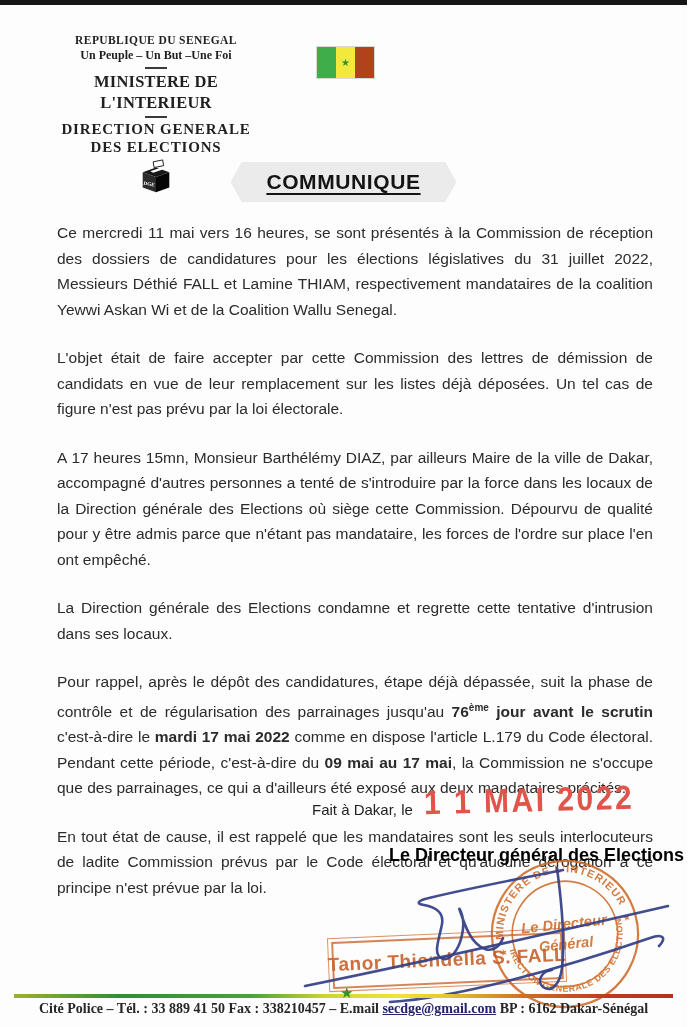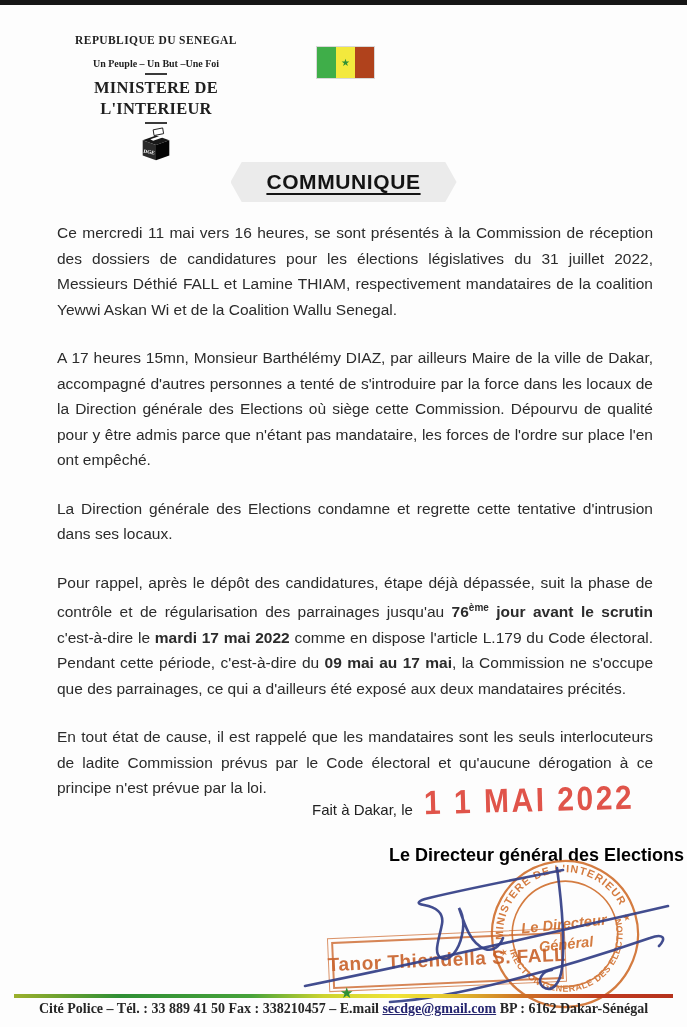--- a/index.html
+++ b/index.html
@@ -6,21 +6,21 @@
   .page {
     position:relative; width:687px; height:1027px; background:#fdfdfd;
     overflow:hidden; font-family:"Liberation Sans", sans-serif; color:#272727;
   }
   .top-bar { position:absolute; top:0; left:0; width:100%; height:5px; background:#161616; }
 
   
   .letterhead { position:absolute; left:42px; top:34px; width:228px; text-align:center;
     font-family:"Liberation Serif", serif; color:#1f1f1f; }
   .republic { font-size:11.5px; font-weight:bold; letter-spacing:.4px; }
-  .motto { font-size:10px; font-weight:bold; margin-top:12px; }
+  .motto { font-size:12px; font-weight:bold; margin-top:2px; }
   .sep { width:22px; height:2px; background:#3a3a3a; margin:4px auto 3px auto; }
   .ministry { font-size:16.5px; font-weight:bold; letter-spacing:.2px; transform:scaleY(1.05); }
   .direction { font-size:15px; font-weight:bold; letter-spacing:.8px; line-height:1.18; margin-top:2px; }
   .ballot-wrap { margin-top:3px; }
 
   
   .flag { position:absolute; left:317px; top:47px; width:57px; height:31px; display:flex;
     box-shadow:0 0 0 1px #d8d8d8; }
   .flag .stripe { flex:1; }
   .stripe-green { background:#3fae49; }
@@ -87,20 +87,24 @@
 
 <div class="page">
   <div class="top-bar"></div>
 
   <div class="letterhead">
     <div class="republic">REPUBLIQUE DU SENEGAL</div>
     <div class="motto">Un Peuple – Un But –Une Foi</div>
     <div class="sep"></div>
     <div class="ministry">MINISTERE DE L'INTERIEUR</div>
     <div class="sep"></div>
+    <div class="direction">
+      <div>DIRECTION GENERALE</div>
+      <div>DES ELECTIONS</div>
+    </div>
     <div class="ballot-wrap">
       <svg width="38" height="38" viewBox="0 0 40 40">
         <polygon points="6,14 20,9 34,14 20,19" fill="#181818"></polygon>
         <polygon points="6,14 20,19 20,35 6,30" fill="#2a2a2a"></polygon>
         <polygon points="20,19 34,14 34,30 20,35" fill="#050505"></polygon>
         <polygon points="14,13 24,9.5 27,11 17,14.5" fill="#ffffff"></polygon>
         <polygon points="17,3 27,1 28,7 18,9" fill="#ffffff" stroke="#181818" stroke-width="1"></polygon>
         <text x="12.5" y="28" font-size="5.5" font-weight="bold" fill="#ffffff" transform="rotate(9 12.5 28)" text-anchor="middle">DGE</text>
       </svg>
     </div>
@@ -113,20 +117,21 @@
     </div>
     <div class="stripe stripe-red"></div>
   </div>
 
   <div class="title-banner">
     <span class="title-text">COMMUNIQUE</span>
   </div>
 
   <div class="body">
     <p><span>Ce mercredi 11 mai vers 16 heures, se sont présentés à la Commission de réception des dossiers de candidatures pour les élections législatives du 31 juillet 2022, Messieurs Déthié FALL et Lamine THIAM, respectivement mandataires de la coalition Yewwi Askan Wi et de la Coalition Wallu Senegal.</span></p>
+    <p><span>L'objet était de faire accepter par cette Commission des lettres de démission de candidats en vue de leur remplacement sur les listes déjà déposées. Un tel cas de figure n'est pas prévu par la loi électorale.</span></p>
     <p><span>A 17 heures 15mn, Monsieur Barthélémy DIAZ, par ailleurs Maire de la ville de Dakar, accompagné d'autres personnes a tenté de s'introduire par la force dans les locaux de la Direction générale des Elections où siège cette Commission. Dépourvu de qualité pour y être admis parce que n'étant pas mandataire, les forces de l'ordre sur place l'en ont empêché.</span></p>
     <p><span>La Direction générale des Elections condamne et regrette cette tentative d'intrusion dans ses locaux.</span></p>
     <p><span>Pour rappel, après le dépôt des candidatures, étape déjà dépassée, suit la phase de contrôle et de régularisation des parrainages jusqu'au </span><span style="font-weight: 700;">76</span><sup style="font-weight: 700;">ème</sup><span style="font-weight: 700;"> jour avant le scrutin</span><span> c'est-à-dire le </span><span style="font-weight: 700;">mardi 17 mai 2022</span><span> comme en dispose l'article L.179 du Code électoral. Pendant cette période, c'est-à-dire du </span><span style="font-weight: 700;">09 mai au 17 mai</span><span>, la Commission ne s'occupe que des parrainages, ce qui a d'ailleurs été exposé aux deux mandataires précités.</span></p>
     <p><span>En tout état de cause, il est rappelé que les mandataires sont les seuls interlocuteurs de ladite Commission prévus par le Code électoral et qu'aucune dérogation à ce principe n'est prévue par la loi.</span></p>
   </div>
 
   <div class="date-label">Fait à Dakar, le</div>
   <div class="date-stamp">1 1 MAI 2022</div>
 
   <div class="director-title">Le Directeur général des Elections</div>

